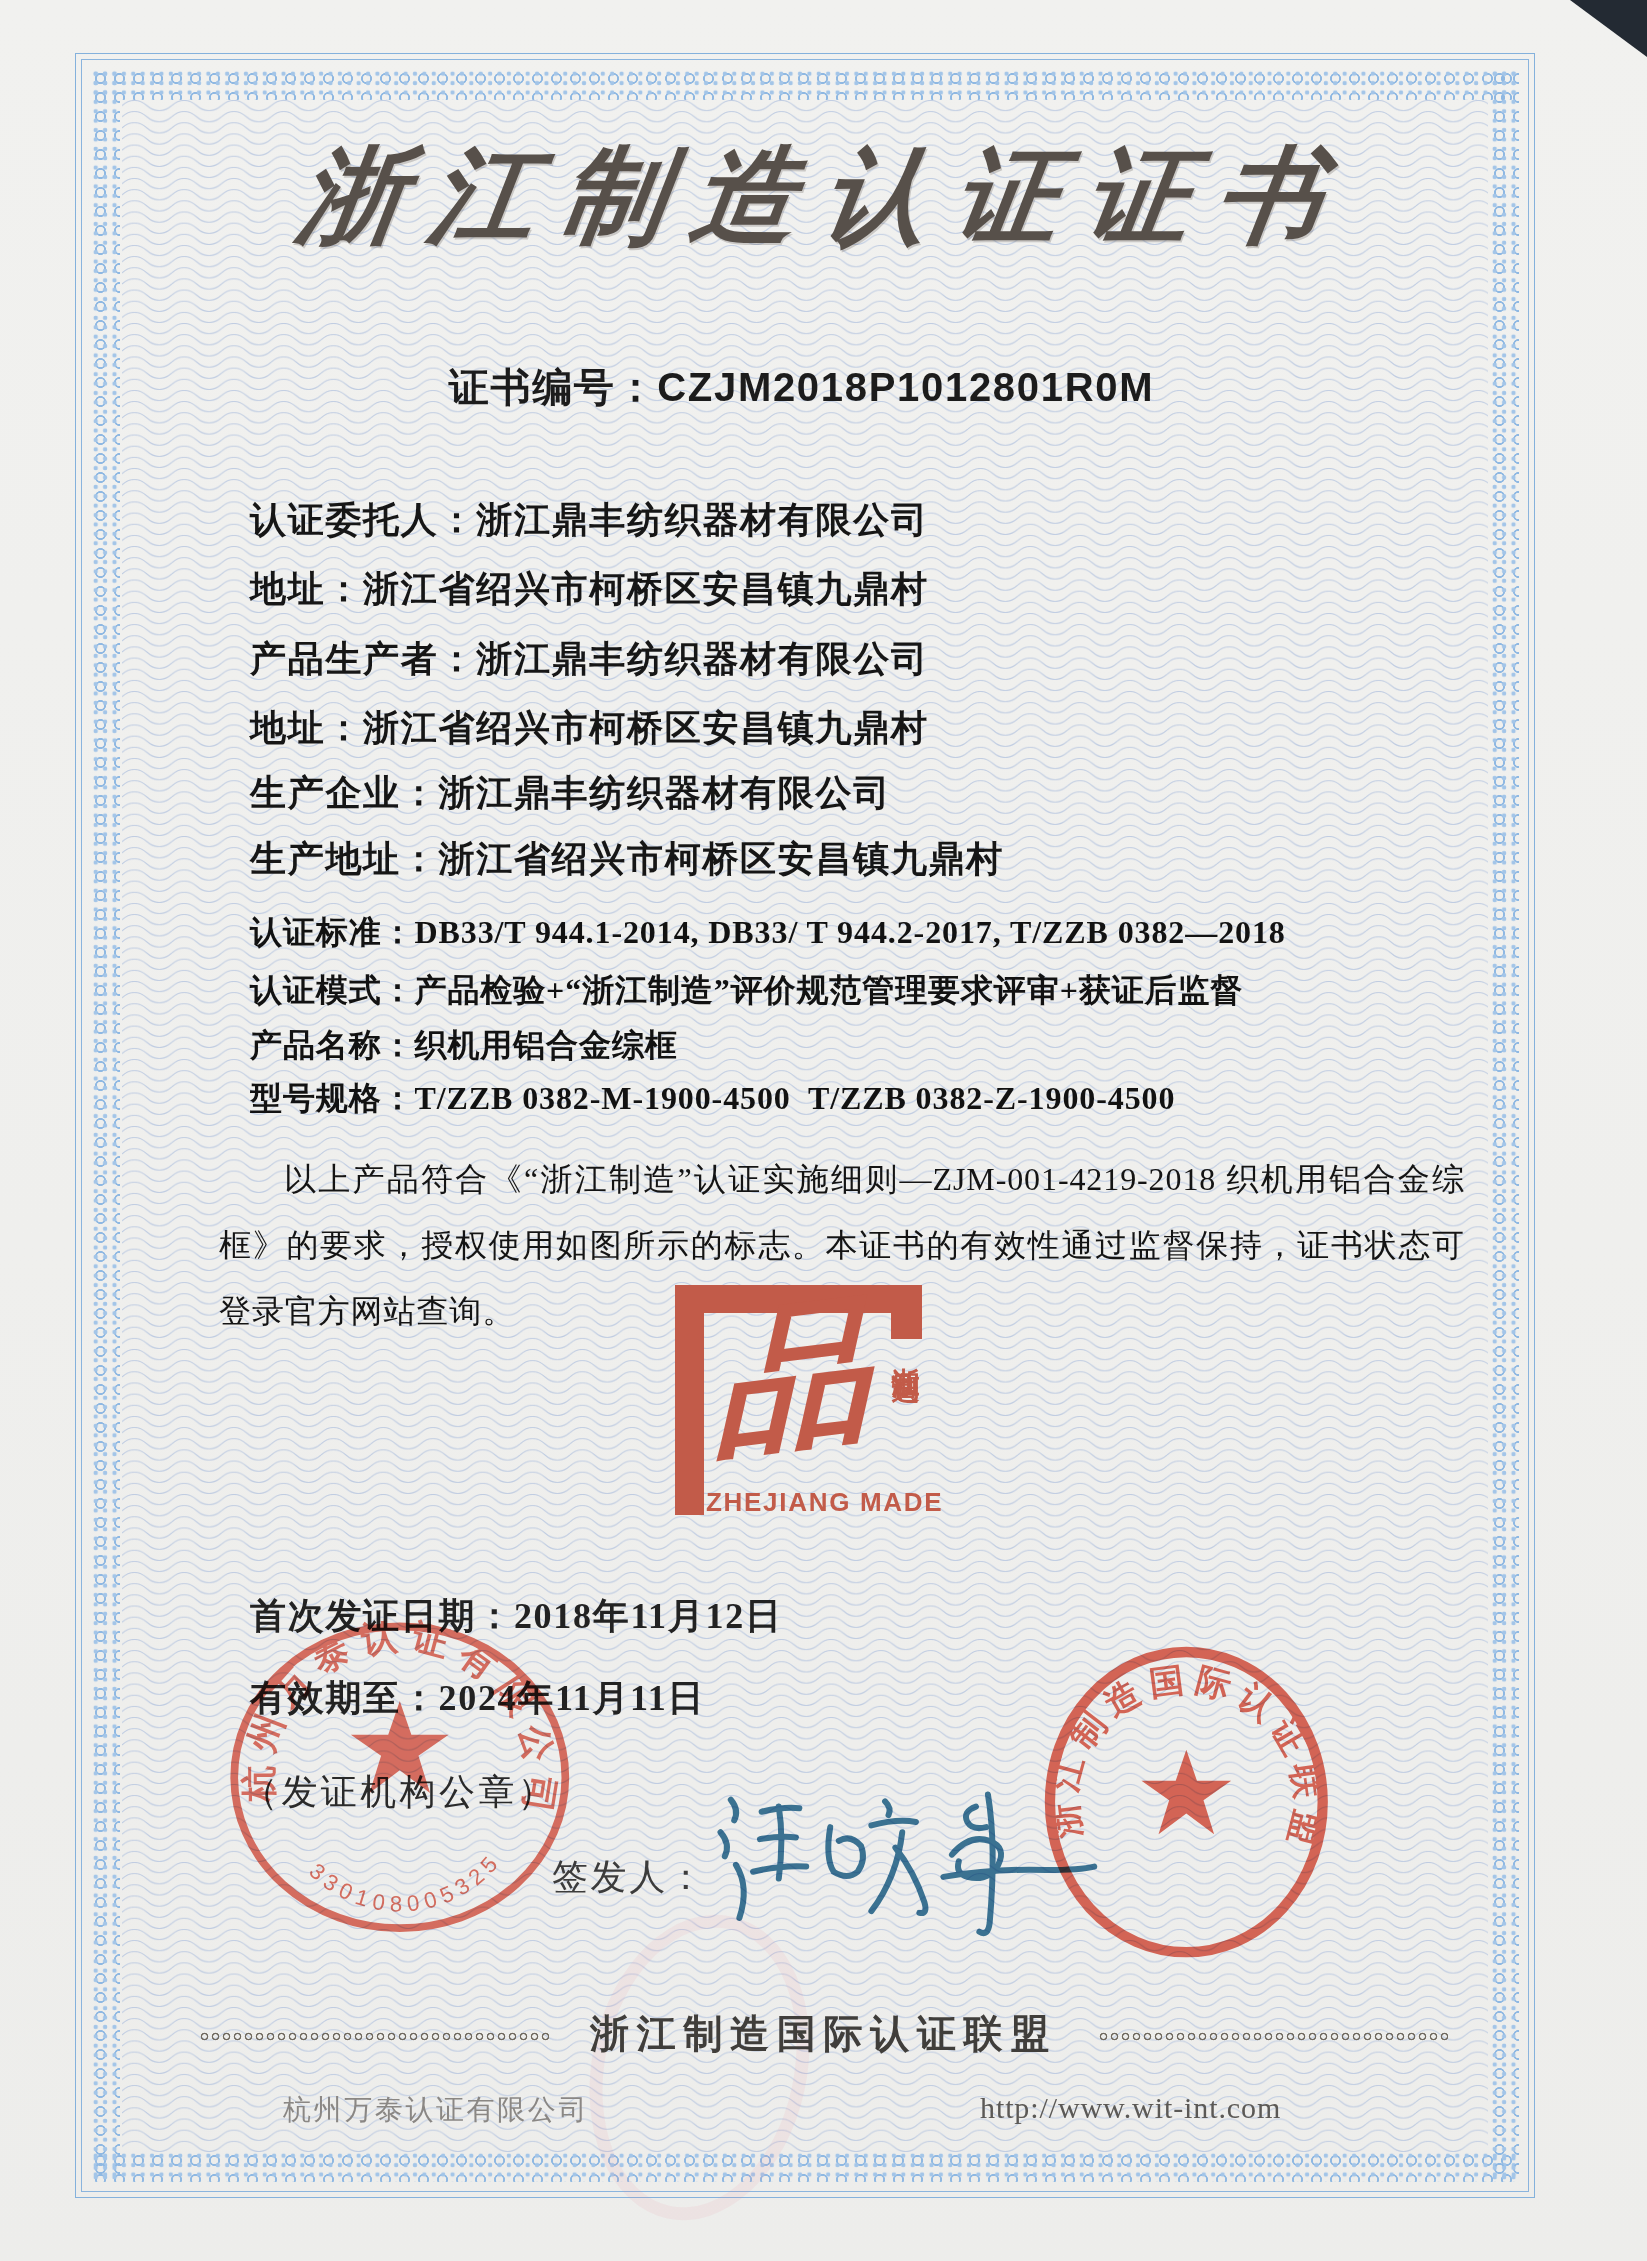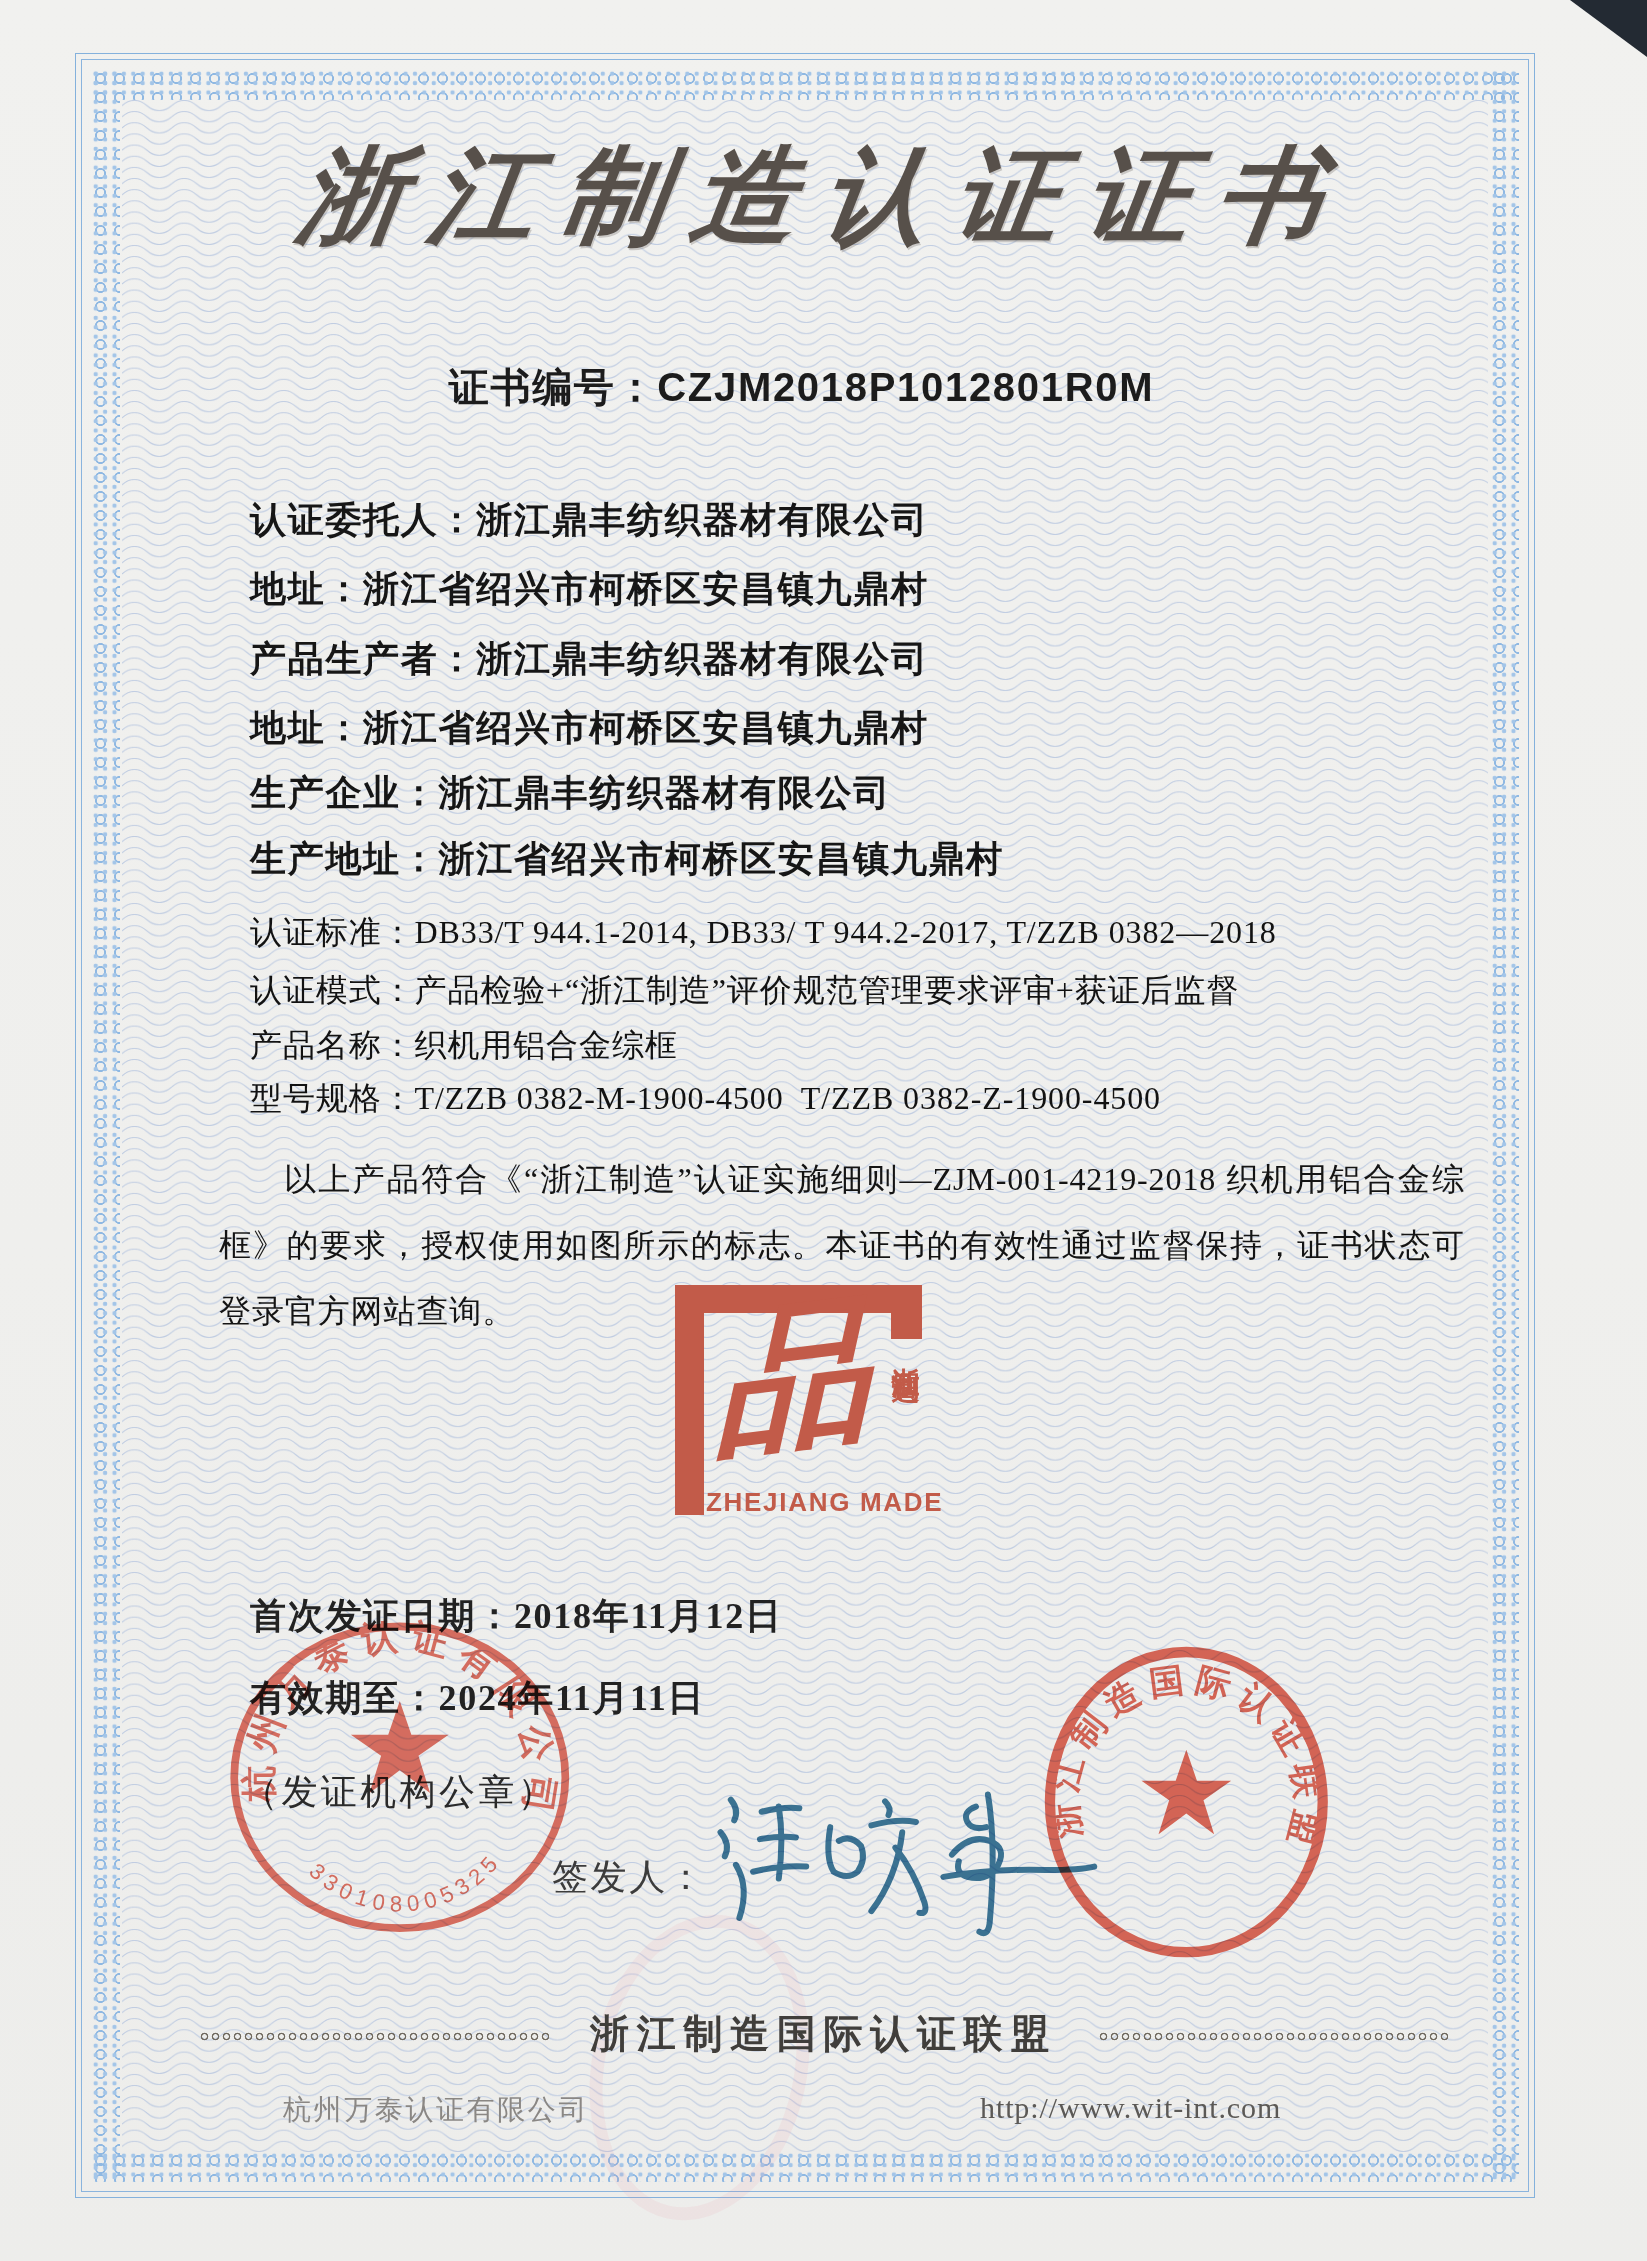--- a/index.html
+++ b/index.html
@@ -30,21 +30,21 @@
   
   .title{left:0;top:127px;width:1647px;text-align:center;
     font-size:105px;font-weight:700;font-style:italic;color:#57504a;
     letter-spacing:26px;transform:skewX(-8deg);
     text-shadow:1.7px 1.7px 0 rgba(87,80,74,.25);}
   .certno{left:0;top:360px;width:1603px;text-align:center;
     font-family:"Liberation Sans","DejaVu Sans",sans-serif;
     font-size:40px;font-weight:600;color:#1c1c1c;letter-spacing:1.7px;}
   .info-line{left:250px;font-size:36px;font-weight:700;color:#161616;
     letter-spacing:1.7px;white-space:pre-wrap;margin-top:30px;}
-  .std-line{left:250px;font-size:32px;font-weight:400;color:#121212;
+  .std-line{left:250px;font-size:32px;font-weight:700;color:#121212;
     letter-spacing:0.9px;white-space:pre-wrap;}
   .para{left:219px;top:1146px;width:1246px;font-size:32px;font-weight:500;
     color:#141414;line-height:66px;text-align:justify;text-indent:65px;letter-spacing:0.9px;}
   .date-line{left:250px;font-size:36px;font-weight:600;color:#222;letter-spacing:1.7px;}
   .seal-note{left:242px;top:1752px;font-size:36px;font-weight:500;color:#2a2a2a;letter-spacing:3.4px;margin-top:16px;}
   .signer-label{left:552px;top:1853px;font-size:36px;font-weight:500;color:#3c3c3c;letter-spacing:2.6px;}
   .alliance{left:0;top:2007px;width:1647px;text-align:center;
     font-size:39px;font-weight:700;color:#403e3b;letter-spacing:7.7px;}
   .flourish{top:2031px;height:11px;
     background-image:radial-gradient(circle at 50% 50%, rgba(0,0,0,0) 2.1px, #6f695f 2.5px 3.5px, rgba(0,0,0,0) 4.1px);

